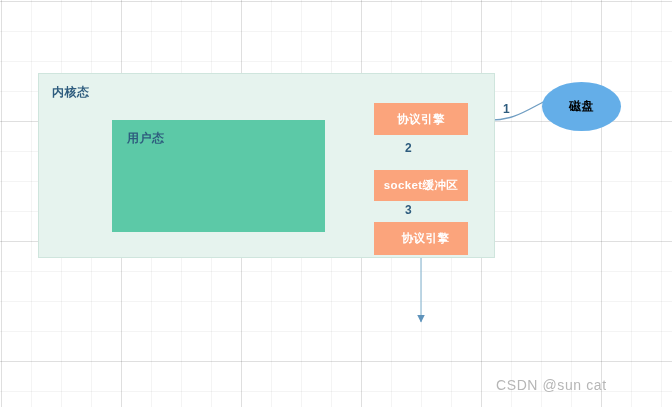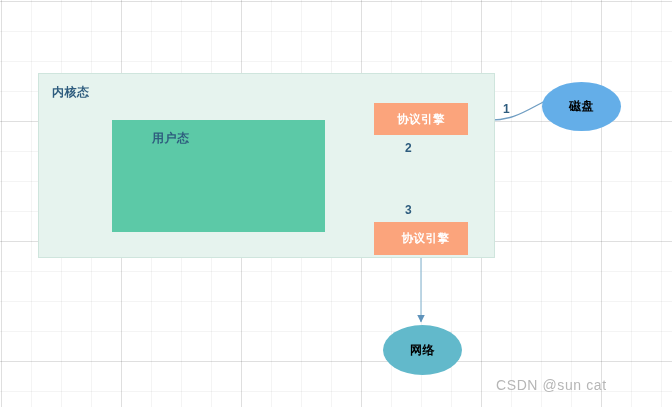--- a/index.html
+++ b/index.html
@@ -55,21 +55,21 @@
   }
   .zone-label {
     position: absolute;
     color: #2e5c7e;
     font-size: 12px;
     font-weight: 700;
     letter-spacing: 0.5px;
     white-space: nowrap;
   }
   .kernel-label { left: 52px; top: 84px; }
-  .user-label   { left: 127px; top: 130px; margin-left: 25px; }
+  .user-label   { left: 127px; top: 130px; }
 
   .orange-box {
     position: absolute;
     box-sizing: border-box;
     background: #fba47c;
     color: #ffffff;
     font-size: 11.5px;
     font-weight: 700;
     display: flex;
     align-items: center;
@@ -149,26 +149,26 @@
 
   <div class="box kernel-box"></div>
   <div class="zone-label kernel-label">内核态</div>
 
   <div class="box user-box"></div>
   <div class="zone-label user-label">用户态</div>
 
 
   <div class="orange-box kernel-buffer">协议引擎</div>
 
+  <div class="orange-box socket-buffer">socket缓冲区</div>
 
   <div class="orange-box protocol-box">协议引擎</div>
 
   <div class="ellipse disk-ellipse">磁盘</div>
 
-  <div class="ellipse network-ellipse">网络</div>
 
   <div class="edge-num num-1">1</div>
   <div class="edge-num num-2">2</div>
   <div class="edge-num num-3">3</div>
 
   <div class="watermark">CSDN @sun cat</div>
 
 </div>
 
 </body></html>

